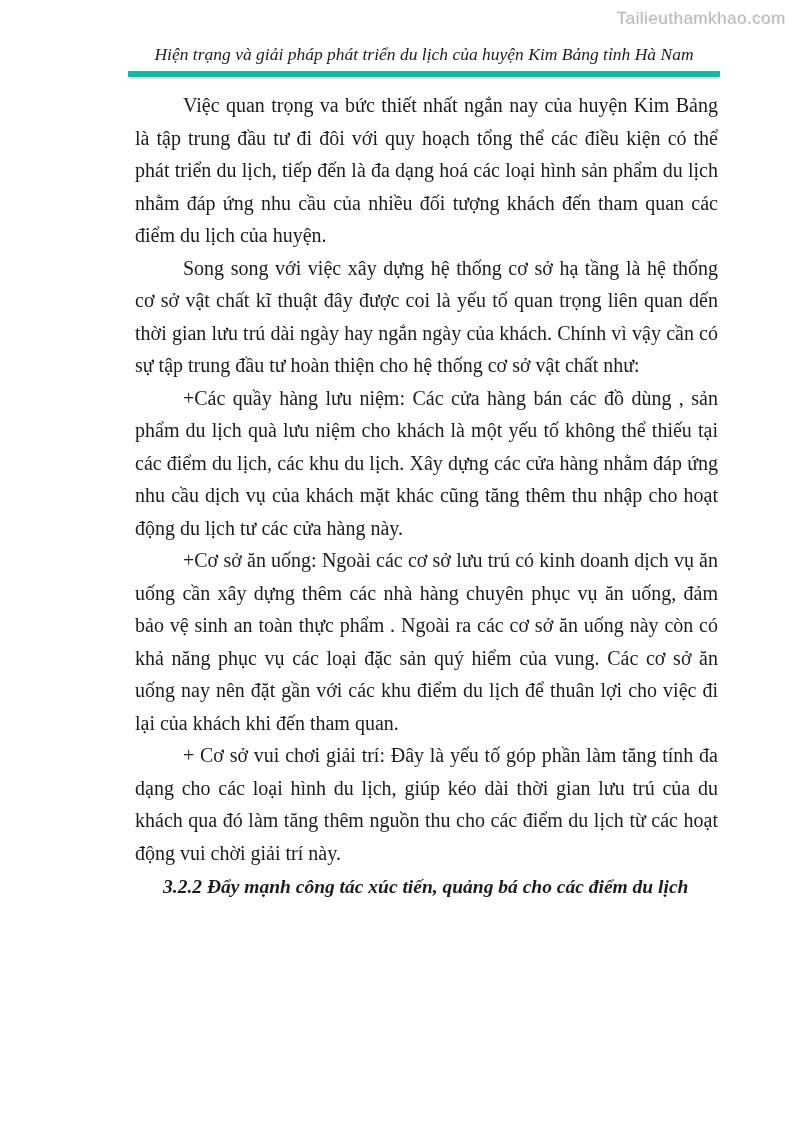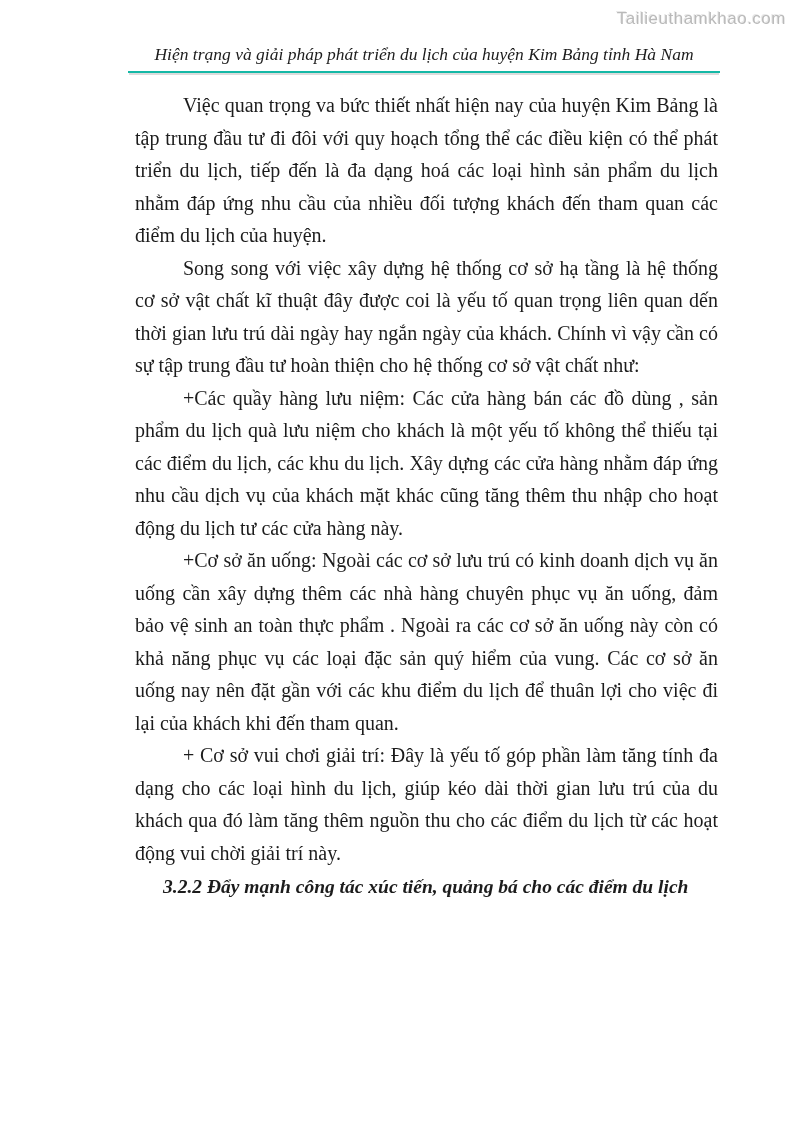--- a/index.html
+++ b/index.html
@@ -26,21 +26,21 @@
   .header {
     position: absolute;
     top: 44px;
     left: 128px;
     width: 592px;
     text-align: center;
     font-style: italic;
     font-size: 17.5px;
     color: #1c1c1c;
     padding-bottom: 6px;
-    border-bottom: 2px solid #14b8a6;
+    border-bottom: 6px solid #14b8a6;
     box-shadow: 0 3px 0 -1px #dcdcdc;
   }
   .content {
     position: absolute;
     top: 89px;
     left: 135px;
     width: 583px;
     font-size: 20px;
     line-height: 32.5px;
     text-align: justify;
@@ -76,21 +76,21 @@
 </head>
 <body>
 
 <div class="page">
 
   <div class="watermark">Tailieuthamkhao.com</div>
 
   <div class="header">Hiện trạng và giải pháp phát triển du lịch của huyện Kim Bảng tỉnh Hà Nam</div>
 
   <div class="content">
-    <p>Việc quan trọng va bức thiết nhất hiện nay của huyện Kim Bảng là tập trung đầu tư đi đôi với quy hoạch tổng thể các điều kiện có thể phát triển du lịch, tiếp đến là đa dạng hoá các loại hình sản phẩm du lịch nhằm đáp ứng nhu cầu của nhiều đối tượng khách đến tham quan các điểm du lịch của huyện.</p>
+    <p>Việc quan trọng va bức thiết nhất ngắn nay của huyện Kim Bảng là tập trung đầu tư đi đôi với quy hoạch tổng thể các điều kiện có thể phát triển du lịch, tiếp đến là đa dạng hoá các loại hình sản phẩm du lịch nhằm đáp ứng nhu cầu của nhiều đối tượng khách đến tham quan các điểm du lịch của huyện.</p>
     <p>Song song với việc xây dựng hệ thống cơ sở hạ tầng là hệ thống cơ sở vật chất kĩ thuật đây được coi là yếu tố quan trọng liên quan dến thời gian lưu trú dài ngày hay ngắn ngày của khách. Chính vì vậy cần có sự tập trung đầu tư hoàn thiện cho hệ thống cơ sở vật chất như:</p>
     <p>+Các quầy hàng lưu niệm: Các cửa hàng bán các đồ dùng , sản phẩm du lịch quà lưu niệm cho khách là một yếu tố không thể thiếu tại các điểm du lịch, các khu du lịch. Xây dựng các cửa hàng nhằm đáp ứng nhu cầu dịch vụ của khách mặt khác cũng tăng thêm thu nhập cho hoạt động du lịch tư các cửa hàng này.</p>
     <p>+Cơ sở ăn uống: Ngoài các cơ sở lưu trú có kinh doanh dịch vụ ăn uống cần xây dựng thêm các nhà hàng chuyên phục vụ ăn uống, đảm bảo vệ sinh an toàn thực phẩm . Ngoài ra các cơ sở ăn uống này còn có khả năng phục vụ các loại đặc sản quý hiểm của vung. Các cơ sở ăn uống nay nên đặt gần với các khu điểm du lịch để thuân lợi cho việc đi lại của khách khi đến tham quan.</p>
     <p>+ Cơ sở vui chơi giải trí: Đây là yếu tố góp phần làm tăng tính đa dạng cho các loại hình du lịch, giúp kéo dài thời gian lưu trú của du khách qua đó làm tăng thêm nguồn thu cho các điểm du lịch từ các hoạt động vui chời giải trí này.</p>
     <div class="section-heading">3.2.2 Đẩy mạnh công tác xúc tiến, quảng bá cho các điểm du lịch</div>
   </div>
 
   <div class="footer">
     <div class="footer-text">Sinh viên: Nguyễn Thị Vân Anh - Lớp VH1001</div>
   </div>

